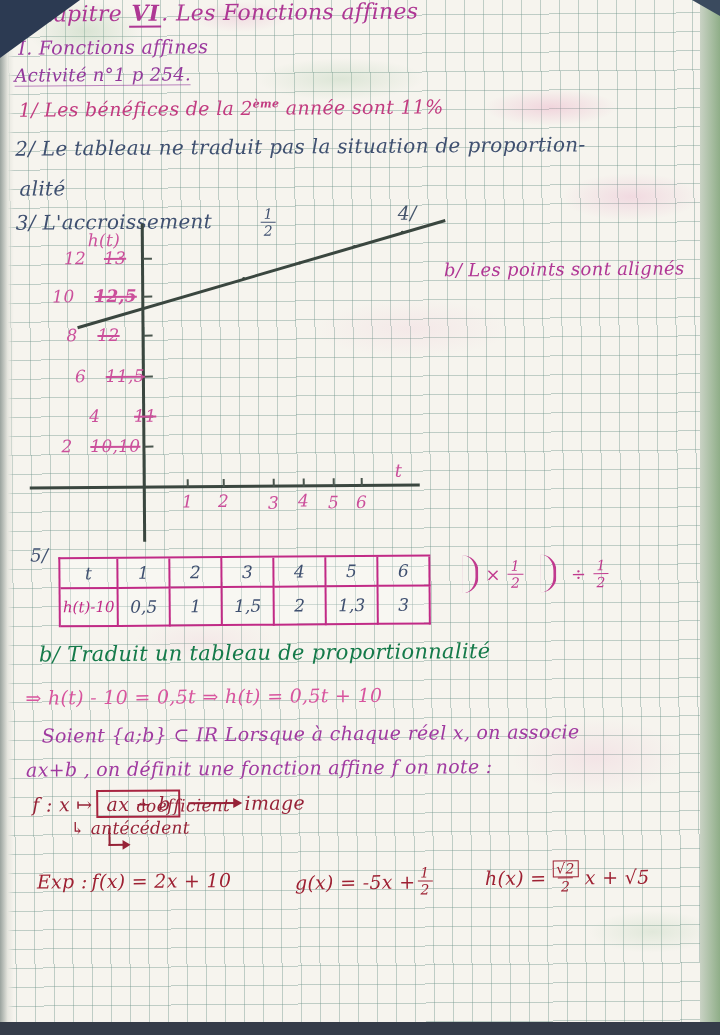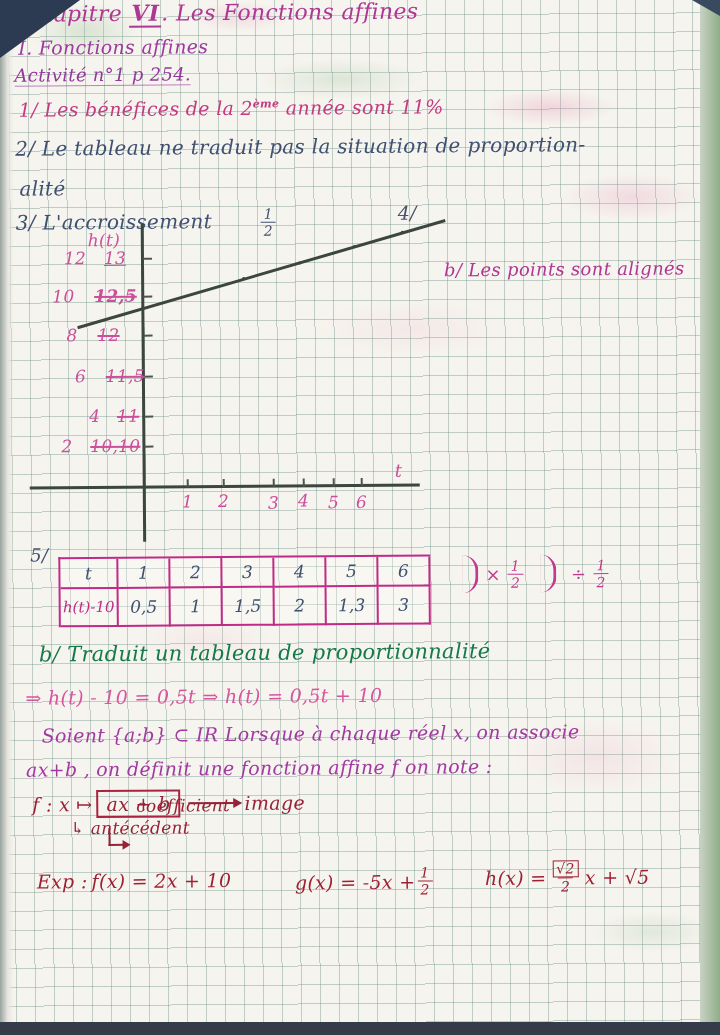--- a/index.html
+++ b/index.html
@@ -103,37 +103,37 @@
 
     <div class="ytick" style="left:151px;top:262px;"></div>
     <div class="ytick" style="left:151px;top:300px;"></div>
     <div class="ytick" style="left:151px;top:339px;"></div>
     <div class="ytick" style="left:151px;top:380px;"></div>
     <div class="ytick" style="left:151px;top:420px;"></div>
     <div class="ytick" style="left:151px;top:450px;"></div>
 
     <div class="hw" style="left:72px;top:252px;font-size:17px;color:#cb4f9b;">
       <span>12</span>
-      <span class="strike" style="margin-left:12px;text-decoration:underline;">13</span>
+      <span class="strike" style="margin-left:12px;">13</span>
     </div>
     <div class="hw" style="left:60px;top:290px;font-size:17px;color:#cb4f9b;">
       <span>10</span>
       <span class="strike" style="margin-left:14px;font-weight:bold;">12,5</span>
     </div>
     <div class="hw" style="left:74px;top:329px;font-size:17px;color:#cb4f9b;">
       <span>8</span>
       <span class="strike" style="margin-left:14px;">12</span>
     </div>
     <div class="hw" style="left:82px;top:370px;font-size:17px;color:#cb4f9b;">
       <span>6</span>
       <span class="strike" style="margin-left:14px;margin-top:36px;">11,5</span>
     </div>
     <div class="hw" style="left:96px;top:410px;font-size:17px;color:#cb4f9b;">
       <span>4</span>
-      <span class="strike" style="margin-left:11px;">11</span>
+      <span class="strike" style="margin-left:28px;">11</span>
     </div>
     <div class="hw" style="left:68px;top:440px;font-size:17px;color:#cb4f9b;">
       <span>2</span>
       <span class="strike" style="margin-left:12px;">10,10</span>
     </div>
 
     <div class="xtick" style="left:193px;top:484px;"></div>
     <div class="xtick" style="left:229px;top:484px;"></div>
     <div class="xtick" style="left:279px;top:484px;"></div>
     <div class="xtick" style="left:309px;top:484px;"></div>

